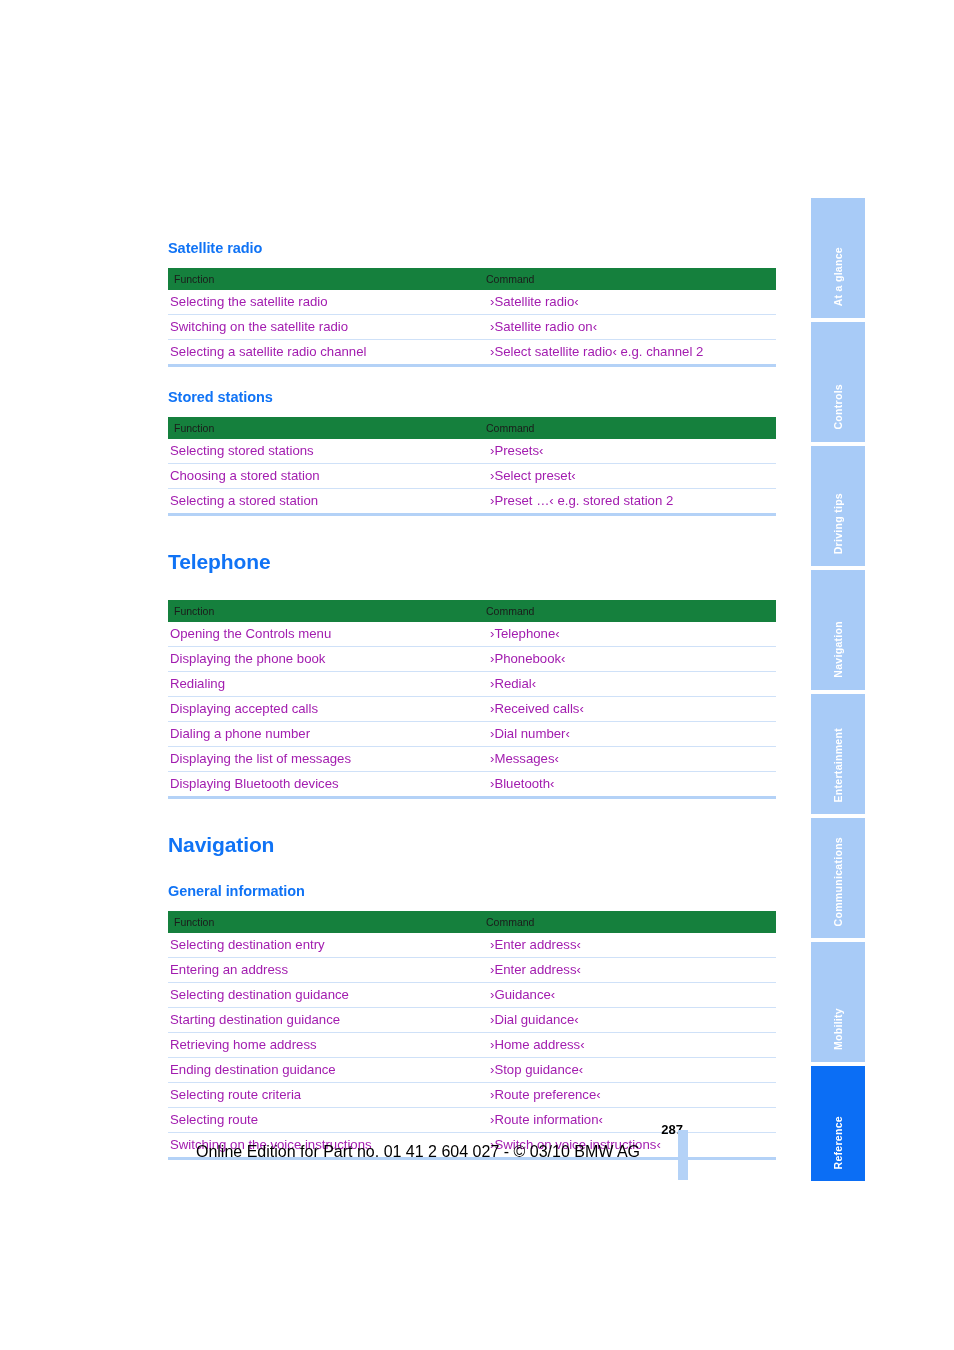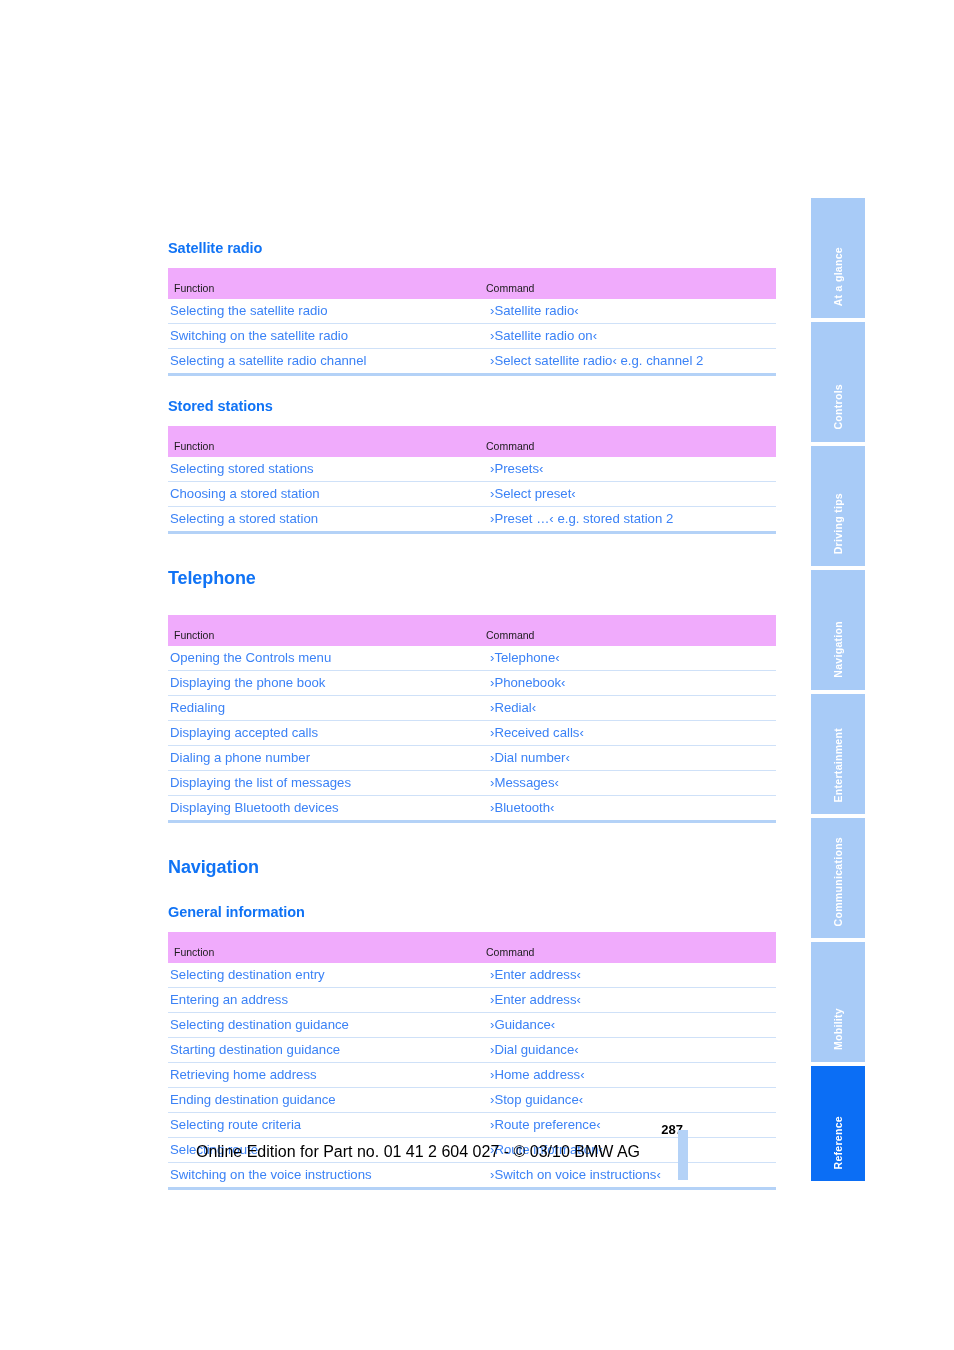--- a/index.html
+++ b/index.html
@@ -27,21 +27,21 @@
 
   .content {
     position: absolute;
     left: 168px;
     top: 224px;
     width: 608px;
   }
 
   
   h1.section-title {
-    font-size: 18px;
+    font-size: 21px;
     font-weight: bold;
     color: #1073f5;
     margin: 0;
     padding: 0;
     letter-spacing: -0.1px;
   }
   h2.sub-title {
     font-size: 14.5px;
     font-weight: bold;
     color: #1073f5;
@@ -59,33 +59,33 @@
   table.cmd-table {
     width: 100%;
     border-collapse: collapse;
     table-layout: fixed;
     border-bottom: 3px solid #b4d2f7;
   }
   table.cmd-table col.c1 { width: 312px; }
   table.cmd-table col.c2 { width: 296px; }
 
   table.cmd-table thead th {
-    background: #f0abfc;
+    background: #15803d;
     text-align: left;
     font-weight: normal;
     font-size: 10.5px;
     color: #1b1b1b;
-    padding: 14px 0 4px 6px;
+    padding: 5px 0 4px 6px;
     line-height: 13px;
     border: none;
   }
   table.cmd-table tbody td {
     font-size: 13.2px;
     line-height: 16px;
-    color: #3b82f6;
+    color: #a21caf;
     padding: 4px 0 4px 2px;
     border-top: 1px solid #cfe1f8;
     vertical-align: top;
     white-space: nowrap;
   }
   table.cmd-table tbody tr:first-child td {
     border-top: none;
     padding-top: 4px;
   }
   table.cmd-table tbody td.cmd {

